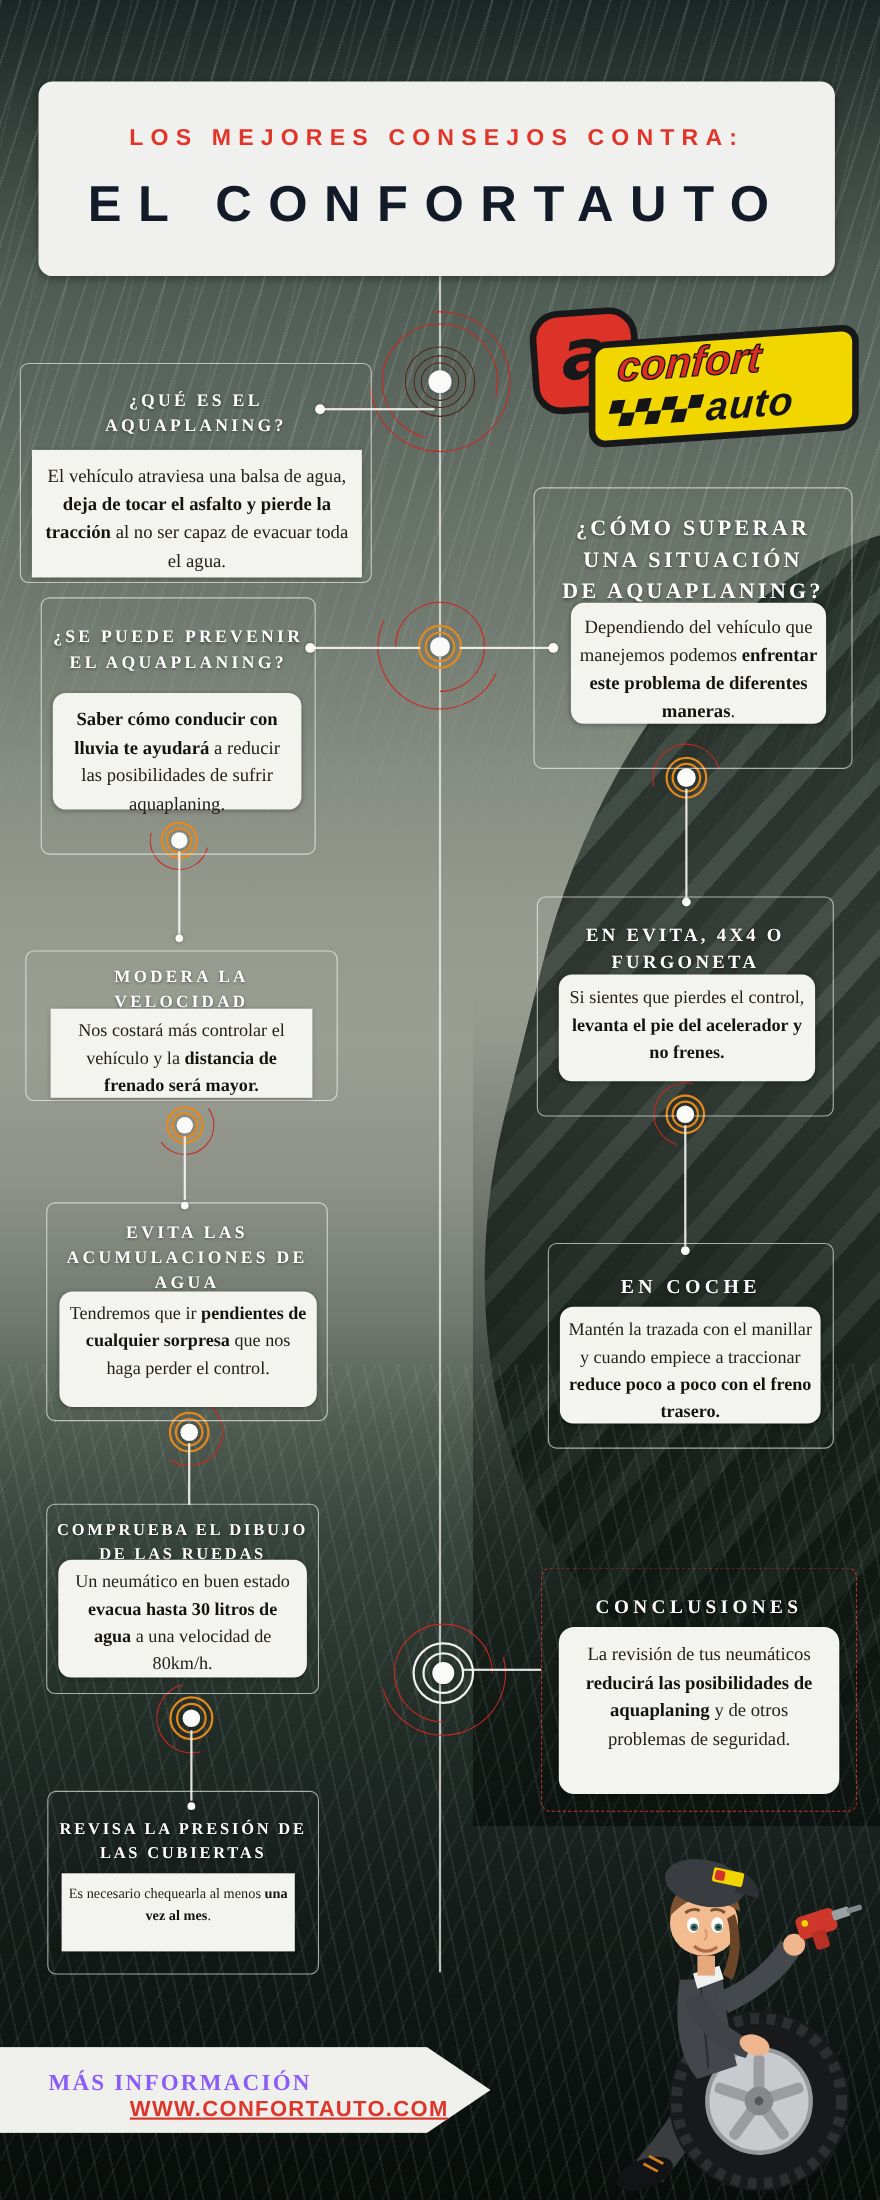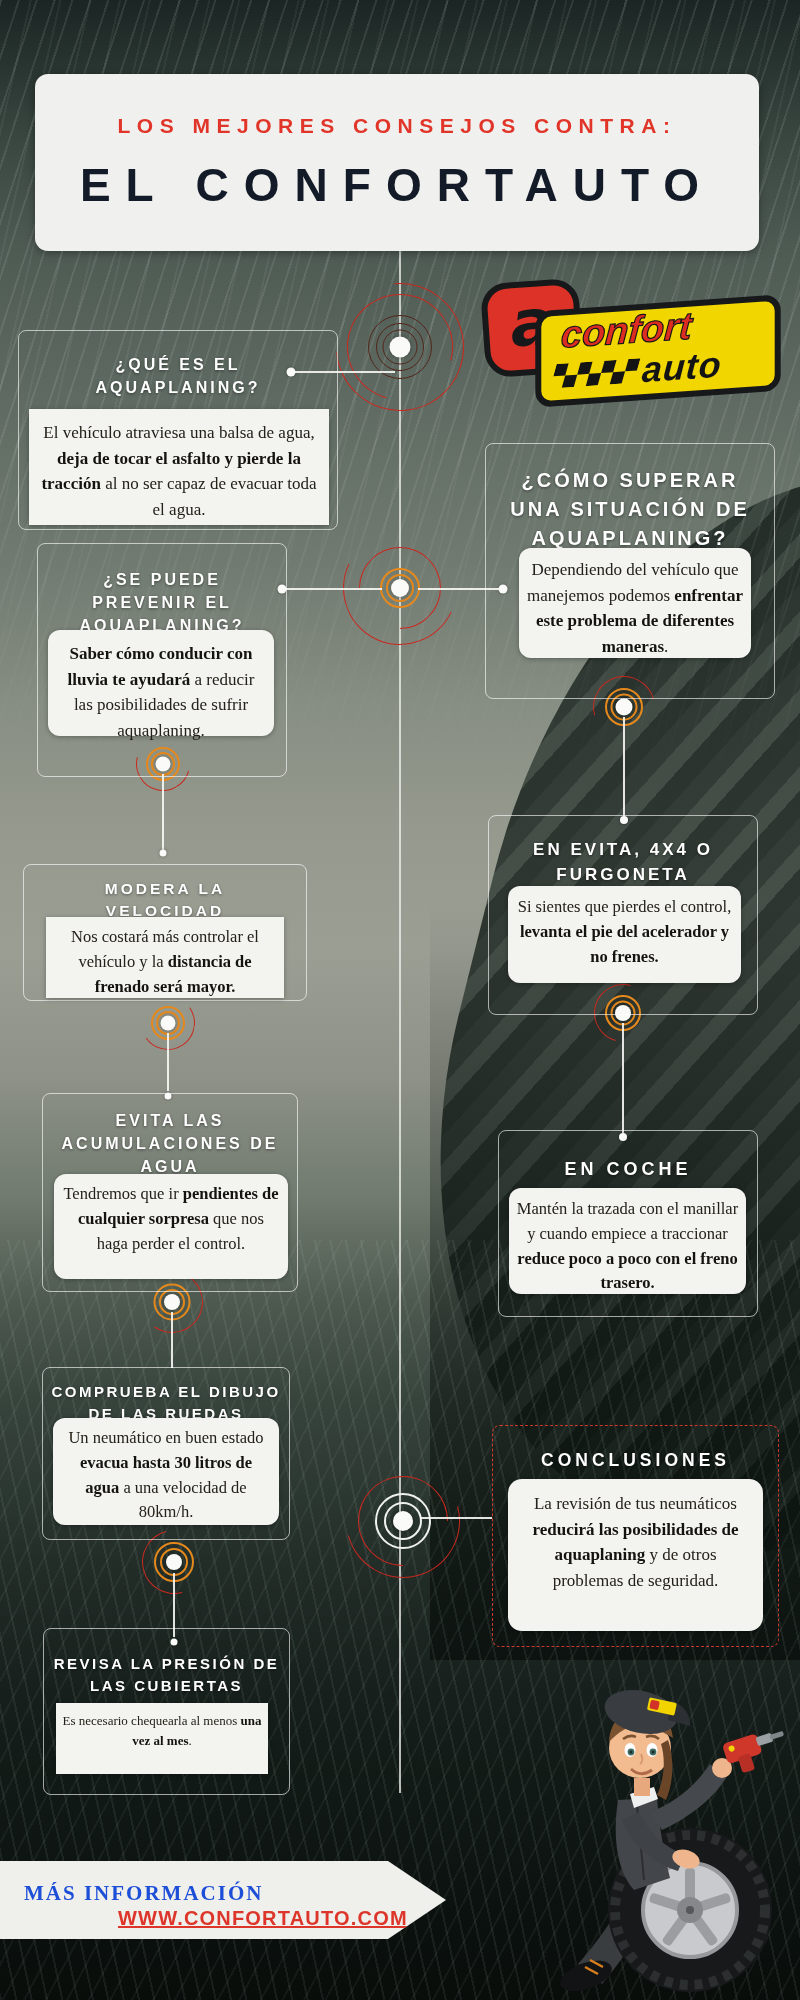--- a/index.html
+++ b/index.html
@@ -44,21 +44,21 @@
   .logo-plate{position:absolute;left:52px;top:22px;width:234px;height:84px;background:#f1d600;
     border:6px solid #17181a;border-radius:16px;transform:rotate(-4deg) skewX(-4deg);}
   .logo-confort{position:absolute;left:20px;top:0px;font:italic 800 38px/1 "Liberation Sans",sans-serif;
     color:#dd2d22;-webkit-text-stroke:1.2px #161616;transform:skewX(-4deg);}
   .logo-row2{position:absolute;left:12px;top:42px;display:flex;align-items:center;gap:5px;}
   .logo-auto{font:italic 800 36px/1 "Liberation Sans",sans-serif;color:#141414;transform:skewX(-4deg);letter-spacing:1px;}
   
   .ibox{position:absolute;border:1px solid rgba(255,255,255,.62);border-radius:8px;}
   .ibox.redline{border:1px dashed rgba(214,58,46,.95);}
   .ihead{color:#fff;font-weight:700;font-size:16px;line-height:1.45;letter-spacing:3px;
-    text-align:center;margin:0 auto;text-shadow:0 1px 3px rgba(0,0,0,.45);}
+    text-align:center;margin:0 auto;text-shadow:0 1px 3px rgba(0,0,0,.45);font-family:Liberation Serif, serif;}
   .icard{position:absolute;background:#f3f3f0;color:#242118;
     font-family:"Liberation Serif",serif;font-size:17px;line-height:1.5;text-align:center;
     padding:11px 10px;box-shadow:0 1px 5px rgba(0,0,0,.3);box-sizing:border-box;}
   .icard b{color:#15130e;}
   .round{border-radius:12px;}
   
   .vcl{position:absolute;background:rgba(240,242,238,.75);}
   .cline{position:absolute;background:rgba(248,248,245,.9);}
   .cdot{position:absolute;background:#fafaf8;border-radius:50%;transform:translate(-50%,-50%);
     box-shadow:0 0 3px rgba(0,0,0,.4);}
@@ -66,22 +66,22 @@
   .tg i{position:absolute;display:block;border-radius:50%;left:0;top:0;}
   .tg .dot{background:#fafaf8;transform:translate(-50%,-50%);box-shadow:0 0 4px rgba(0,0,0,.35);}
   .tg .ring{border:2px solid #e6891c;transform:translate(-50%,-50%);}
   .tg .ring.dark{border:1.5px solid #52261b;}
   .tg .ring.white{border:2px solid #eff1ec;}
   .tg .arc{border:1.5px solid transparent;border-top-color:#c9291f;border-right-color:#c9291f;}
   .tg .arc.q3{border-left-color:#c9291f;}
   
   .footer-banner{position:absolute;left:0;top:1861px;width:446px;height:78px;background:#efefec;
     clip-path:polygon(0 0,87% 0,100% 50%,87% 100%,0 100%);}
-  .footer-label{position:absolute;left:24px;top:20px;font-family:"Liberation Serif",serif;
-    font-weight:700;font-size:21px;letter-spacing:2px;color:#1d4ed8;}
+  .footer-label{position:absolute;left:44px;top:20px;font-family:"Liberation Serif",serif;
+    font-weight:700;font-size:21px;letter-spacing:2px;color:#8b5cf6;}
   .footer-url{position:absolute;left:118px;top:46px;font-weight:700;font-size:20px;
     letter-spacing:1.2px;color:#dd352a;text-decoration:underline;text-decoration-thickness:2px;cursor:pointer;}
   .mascot{position:absolute;left:538px;top:1642px;}
 </style>
 </head>
 <body>
 
 <div class="stage">
 
   <div class="bg-base"></div>

